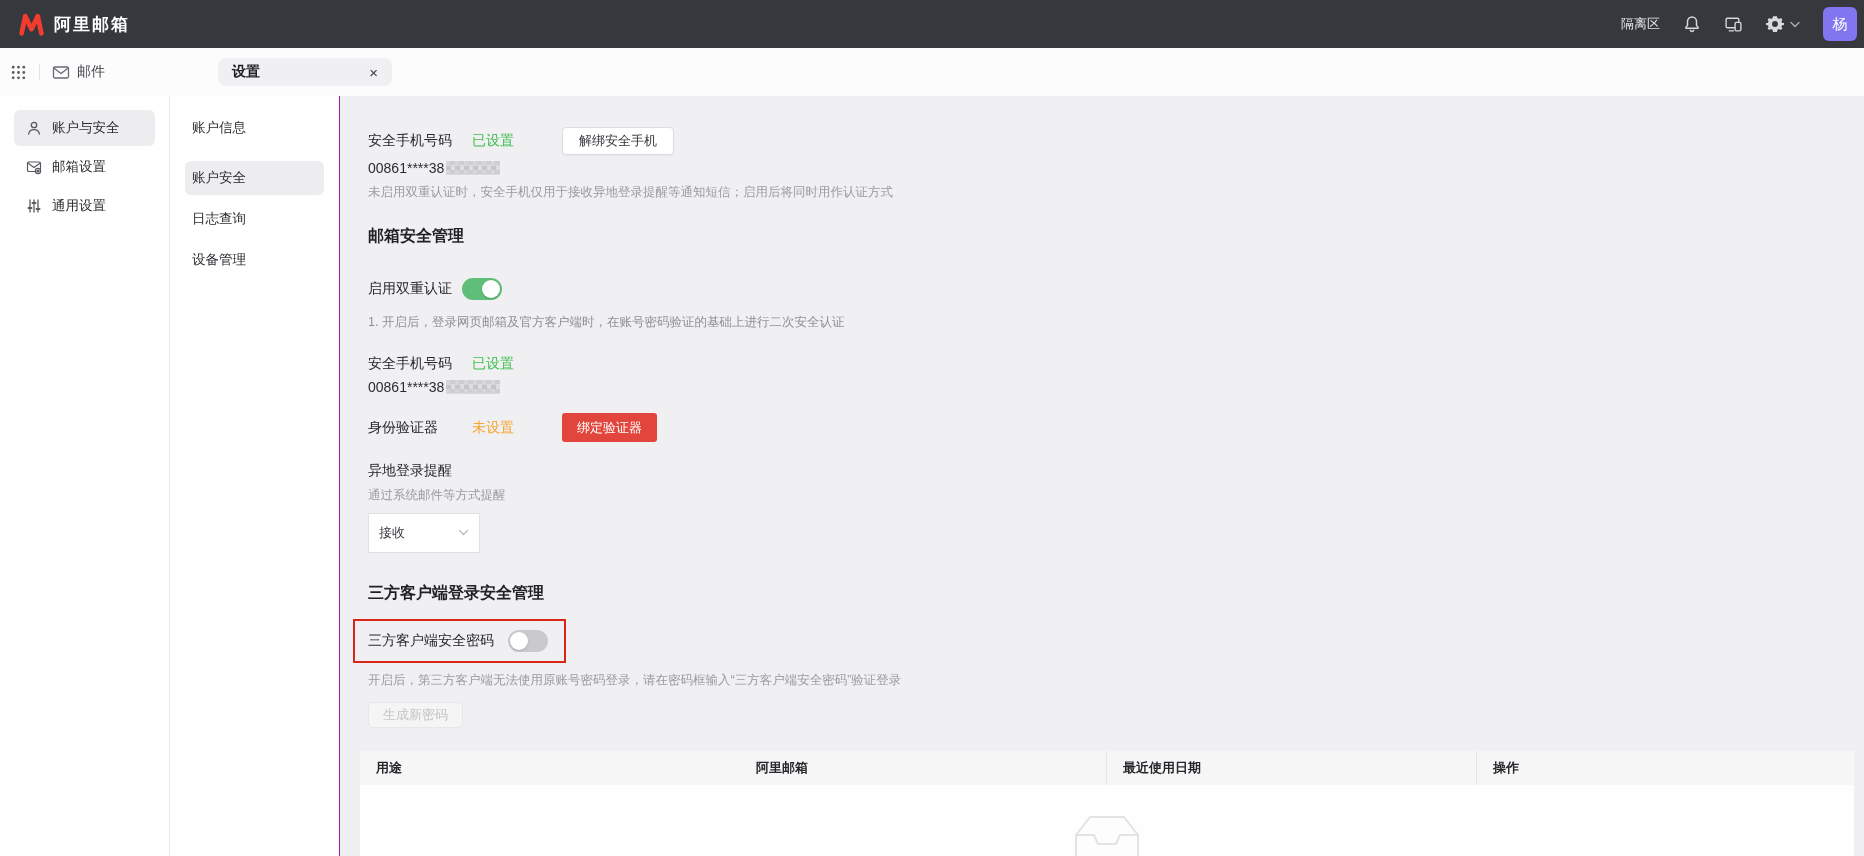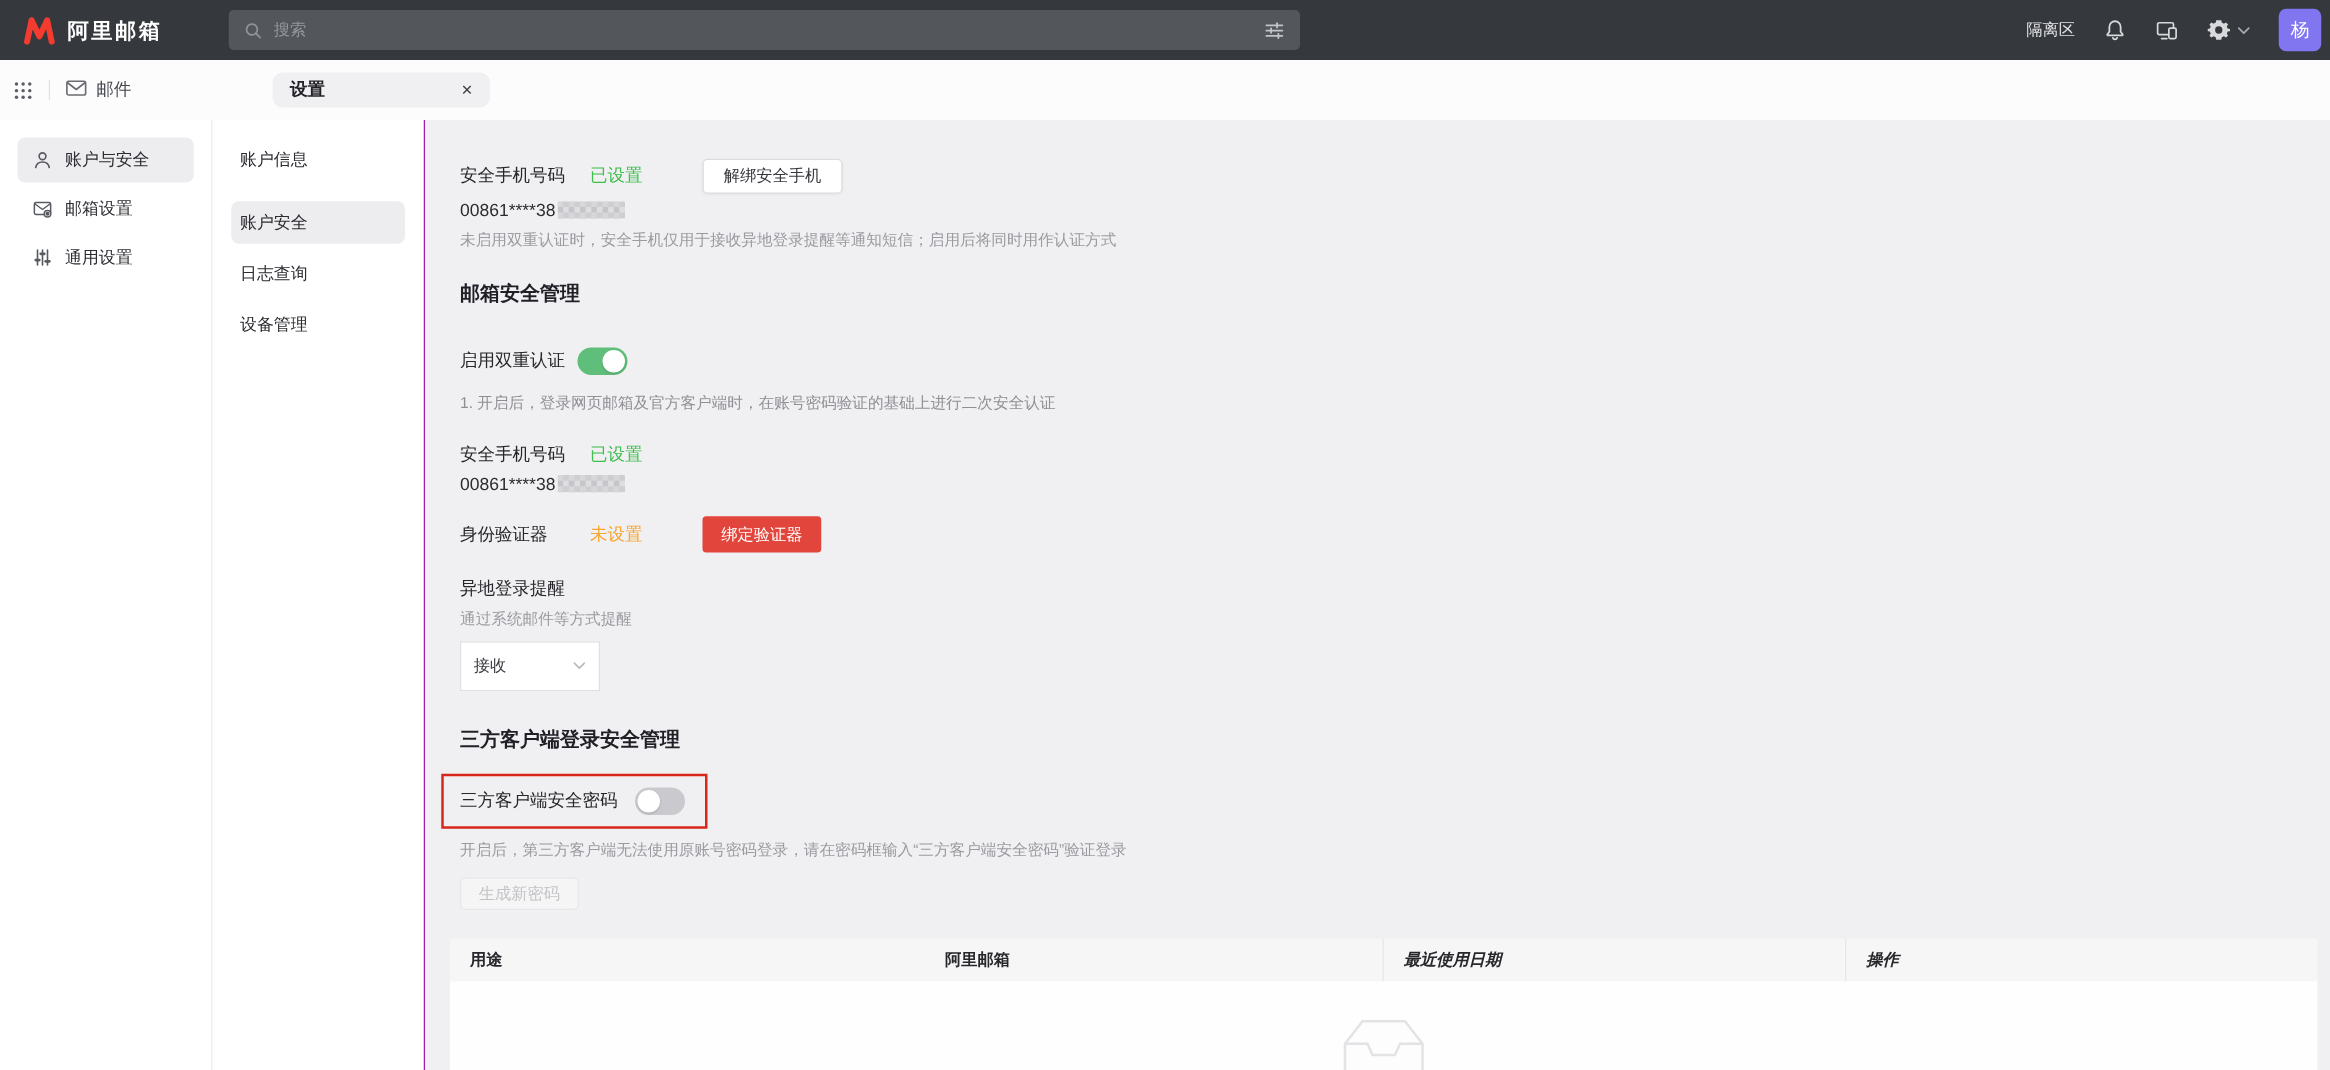--- a/index.html
+++ b/index.html
@@ -18,21 +18,21 @@
   .topbar-right { position:absolute; right:0; top:0; height:48px; display:flex; align-items:center; gap:23px; padding-right:7px; }
   .quarantine { color:#e2e3e5; font-size:13px; cursor:pointer; }
   .gear-group { display:flex; align-items:center; gap:6px; cursor:pointer; }
   .avatar { width:34px; height:34px; border-radius:6px; background:#8276f0; color:#fff; font-size:15px;
             display:flex; align-items:center; justify-content:center; cursor:pointer; }
 
   
   .tabbar { position:relative; height:48px; background:#fcfcfd; display:flex; align-items:center; }
   .appgrid { margin-left:10px; cursor:pointer; }
   .tb-div { width:1px; height:16px; background:#e3e3e6; margin:0 12px; }
-  .mail-entry { display:flex; align-items:flex-start; gap:7px; cursor:pointer; }
+  .mail-entry { display:flex; align-items:center; gap:7px; cursor:pointer; }
   .mail-entry span { font-size:14px; color:#45464e; }
   .tab { position:absolute; left:218px; top:10px; width:174px; height:28px; background:#f0f0f2;
          border-radius:8px; display:flex; align-items:center; padding:0 14px; cursor:pointer; }
   .tab-label { font-size:14px; font-weight:600; color:#1f1f26; }
   .tab-close { margin-left:auto; font-size:15px; color:#3c3c42; cursor:pointer; line-height:1; }
 
   
   .layout { display:flex; height:760px; }
   .nav1 { width:170px; background:#fff; border-right:1px solid #e9e9eb; padding-top:14px; flex:none; }
   .nav1-item { height:36px; margin:0 14px 3px; border-radius:6px; padding:0 12px;
@@ -77,21 +77,21 @@
   .dropdown { width:112px; height:40px; background:#fff; border:1px solid #e0e0e4; border-radius:0;
               display:flex; align-items:center; justify-content:space-between; padding:0 10px;
               font-size:13px; color:#3c3c42; cursor:pointer; }
 
   .hlbox { display:inline-flex; align-items:center; gap:14px; border:2px solid #d8271a;
            padding:9px 16px 9px 13px; margin-left:-15px; }
 
   .tp-table { margin:23px -10px 0 -8px; }
   .tp-thead { display:grid; grid-template-columns:380px 366px 370px 1fr; background:#f6f6f7; height:34px; }
   .tp-th { display:flex; align-items:center; padding-left:16px; font-size:13px; font-weight:700; color:#26262b; }
-  .tp-th.divided { border-left:1px solid #e6e6e9;font-style:italic; }
+  .tp-th.divided { border-left:1px solid #e6e6e9; }
   .tp-tbody { background:#fefefe; height:120px; display:flex; justify-content:center; }
   .empty-tray { margin-top:28px; }
 
   
   .m-note1 { margin-top:7px; }
   .m-h2a { margin-top:26px; }
   .m-toggle { margin-top:32px; height:24px; }
   .m-notes { margin-top:13px; }
   .m-phone2row { margin-top:22px; height:20px; }
   .m-phone2 { margin-top:5px; }
@@ -114,39 +114,20 @@
 <header class="topbar">
   <div class="brand">
     <span>
       <svg width="27" height="23" viewBox="0 0 26 22">
           <path d="M3.5 19.5 L7 3 L13 15.5 L19 3 L22.5 19.5" fill="none" stroke="#f33b30" stroke-width="4.6" stroke-linecap="round" stroke-linejoin="round"></path>
         </svg>
     </span>
     <span class="brand-title">阿里邮箱</span>
   </div>
 
-  <div class="search">
-    <span>
-      <svg width="15" height="15" viewBox="0 0 16 16">
-          <circle cx="7" cy="7" r="4.6" fill="none" stroke="#90939a" stroke-width="1.5"></circle>
-          <line x1="10.4" y1="10.4" x2="14" y2="14" stroke="#90939a" stroke-width="1.5" stroke-linecap="round"></line>
-        </svg>
-    </span>
-    <span class="search-ph">搜索</span>
-    <span class="search-tune">
-      <svg width="17" height="17" viewBox="0 0 16 16" stroke="#c2c4c8" stroke-width="1.4" stroke-linecap="round">
-        <line x1="2" y1="4" x2="14" y2="4"></line>
-          <line x1="10" y1="2.4" x2="10" y2="5.6"></line>
-        <line x1="2" y1="8" x2="14" y2="8"></line>
-          <line x1="5.5" y1="6.4" x2="5.5" y2="9.6"></line>
-        <line x1="2" y1="12" x2="14" y2="12"></line>
-          <line x1="11" y1="10.4" x2="11" y2="13.6"></line>
-      </svg>
-    </span>
-  </div>
 
   <div class="topbar-right">
     <span class="quarantine">隔离区</span>
     <span>
       <svg width="18" height="18" viewBox="0 0 16 16" fill="none" stroke="#d8d9db" stroke-width="1.3" stroke-linecap="round" stroke-linejoin="round">
         <path d="M8 1.8a4 4 0 0 0-4 4v3.4L2.6 11v.8h10.8V11L12 9.2V5.8a4 4 0 0 0-4-4z"></path>
         <path d="M6.5 13.6a1.6 1.6 0 0 0 3 0"></path>
       </svg>
     </span>
     <span>

